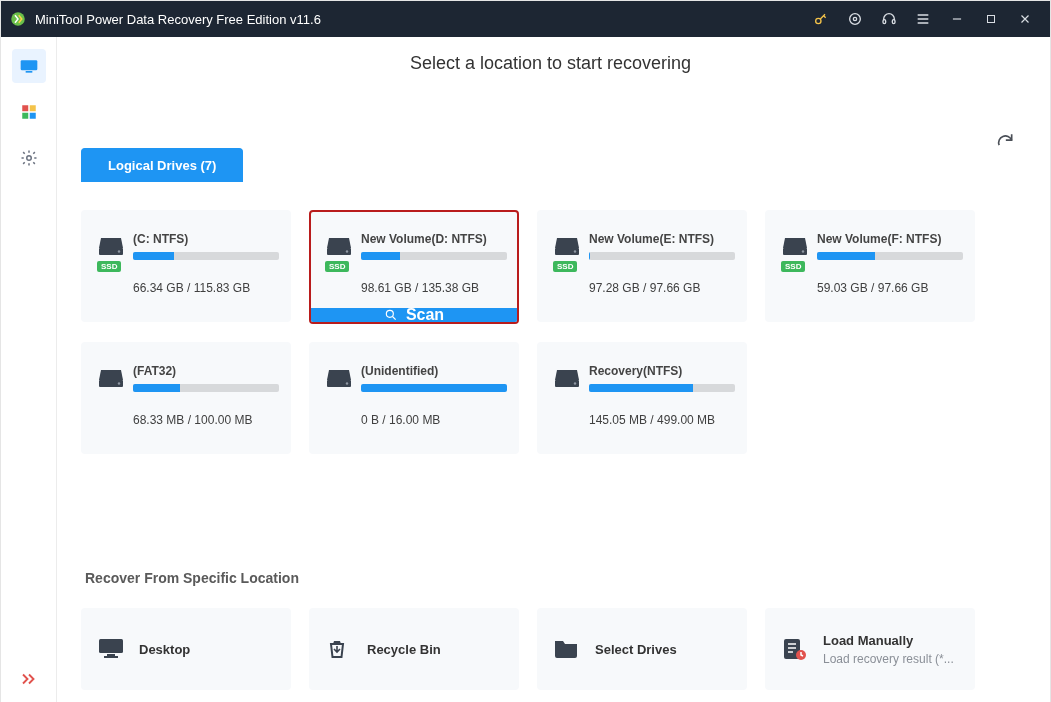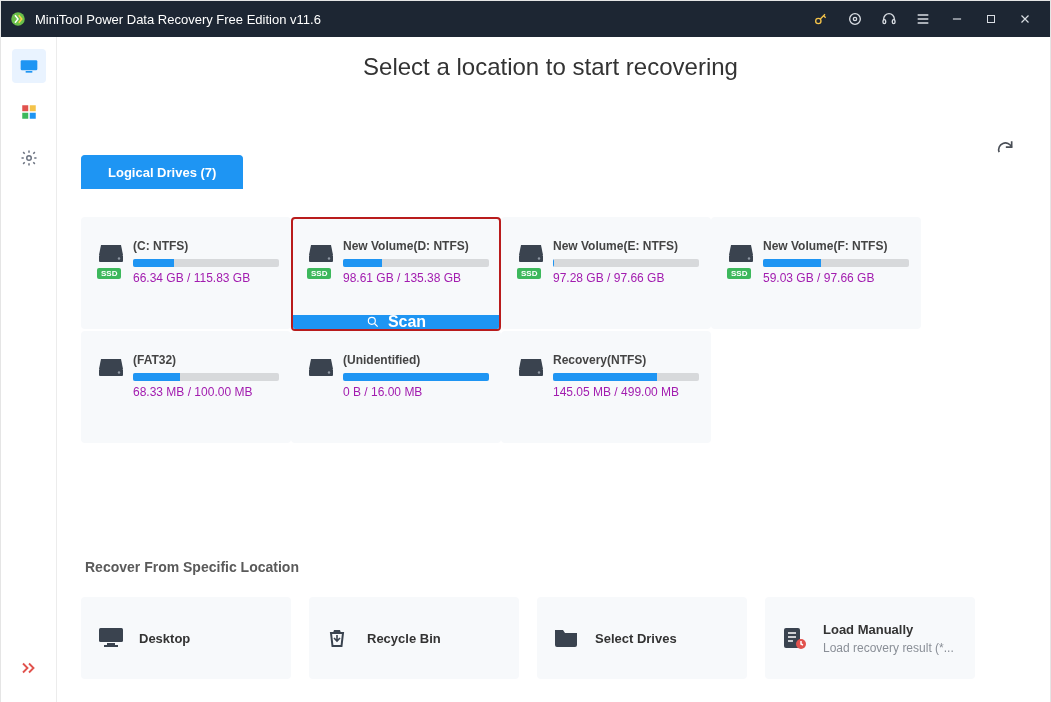--- a/index.html
+++ b/index.html
@@ -11,39 +11,39 @@
   .titlebar .spacer { flex: 1; }
   .titlebar .tbtn { width: 34px; height: 36px; display:flex; align-items:center; justify-content:center; cursor:pointer; }
   .titlebar .tbtn svg { stroke:#d9dde3; }
   
   .body { flex:1; display:flex; background:#fff; }
   .sidebar { width:56px; border-right:1px solid #ececec; display:flex; flex-direction:column; align-items:center; padding-top:6px; }
   .sbtn { width:34px; height:34px; margin:6px 0; border-radius:4px; display:flex; align-items:center; justify-content:center; cursor:pointer; }
   .sbtn.active { background:#e9f3ff; }
   .sidebar .stretch { flex:1; }
   .content { flex:1; display:flex; flex-direction:column; padding: 10px 16px 0 10px; }
-  .headline { text-align:center; font-size:24px; color:#333; margin: 6px 0 14px; }
+  .headline { text-align:center; font-size:18px; color:#333; margin: 6px 0 14px; }
   
   .panel { background:#fff; border-radius:4px; padding: 12px 14px 6px; position:relative; }
   .tabs-row { display:flex; align-items:center; }
   .tabs { display:flex; }
   .tab { height:34px; padding:0 26px; display:flex; align-items:center; font-size:13px; font-weight:bold; cursor:pointer; background:#fff; border:1px solid #d6e4f5; border-bottom:none; color:#333; }
   .tab:first-child { border-top-left-radius:4px; }
   .tab:last-child { border-top-right-radius:4px; }
   .tab.active { background:#1e95f3; color:#fff; border-color:#1e95f3;margin-top:48px; }
   .refresh { margin-left:auto; width:30px; height:30px; display:flex; align-items:center; justify-content:center; cursor:pointer; }
-  .grid { display:grid; grid-template-columns: repeat(4, 210px); margin-top: 28px; }
+  .grid { display:grid; grid-template-columns: repeat(4, 210px); gap: 18px; margin-top: 28px; }
   .card { background:#f7f9fb; border-radius:4px; height:112px; position:relative; cursor:pointer; display:flex; align-items:flex-start; padding:22px 12px 0 16px; }
   .card.selected { border:2px solid #b91c1c; padding:20px 10px 0 14px; height:114px; }
   .card .icon { width:28px; height:24px; margin-right:8px; margin-top:2px; flex:none; }
   .card .info { flex:1; min-width:0; }
   .card .name { font-size:12px; font-weight:bold; color:#444; }
   .card .bar { height:8px; background:#d7d9db; border-radius:2px; margin-top:6px; overflow:hidden; }
   .card .fill { height:100%; background:#1e95f3; }
-  .card .size { font-size:12px; color:#a21caf; margin-top:4px; }
+  .card .size { font-size:12px; color:#404040; margin-top:21px; }
   .scanbtn { position:absolute; left:0; right:0; bottom:0; height:14px; background:#1e95f3; color:#fff; display:flex; align-items:center; justify-content:center; gap:8px; font-size:16px; font-weight:bold; cursor:pointer; border-bottom-left-radius:2px; border-bottom-right-radius:2px; }
   .ssd-badge { position:absolute; left:16px; top:51px; background:#3db85c; color:#fff; font-size:8px; font-weight:bold; padding:0 4px; border-radius:2px; line-height:11px; }
   .card.selected .ssd-badge { left:14px; top:49px; }
   
   .section-title { font-size:14px; font-weight:bold; color:#5a5a5a; margin: 26px 0 0 4px; }
   .loc-grid { display:grid; grid-template-columns: repeat(4, 210px); gap:18px; margin-top:22px; }
   .loc { background:#f7f9fb; border-radius:4px; height:82px; display:flex; align-items:center; padding:0 16px; gap:14px; cursor:pointer; }
   .loc .licon { width:28px; height:24px; flex:none; }
   .loc .ltext { font-size:13px; font-weight:bold; color:#333; }
   .loc .lsub { font-size:12px; color:#8a8f97; font-weight:normal; margin-top:4px; white-space:nowrap; overflow:hidden; text-overflow:ellipsis; max-width:140px; }

